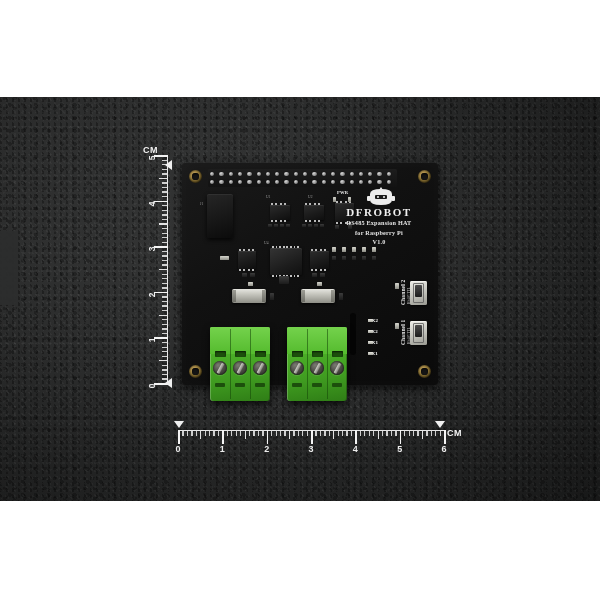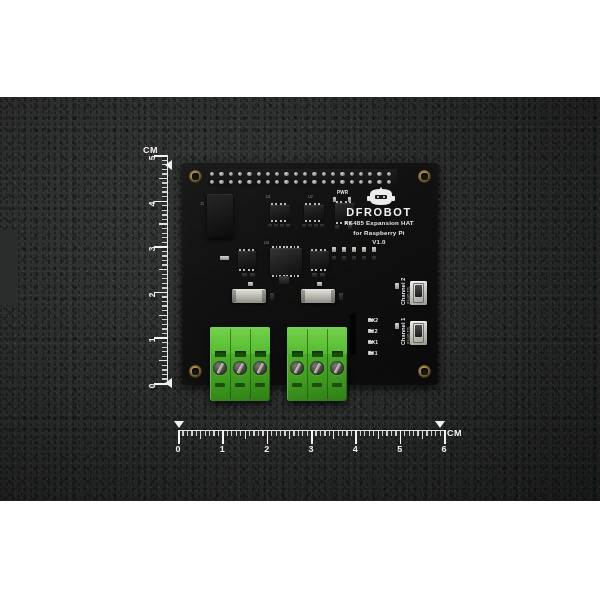--- a/index.html
+++ b/index.html
@@ -150,20 +150,21 @@
   
   #pcb {
     position: absolute;
     left: 182px;
     top: 163px;
     width: 256px;
     height: 222px;
     background: linear-gradient(150deg, #1a1a1a 0%, #111111 40%, #0a0a0a 100%);
     border-radius: 3px;
     box-shadow: 0 3px 10px rgba(0,0,0,0.7), inset 0 0 18px rgba(255,255,255,0.025);
+    font-family: Liberation Serif, serif;
   }
   #notch-fill {
     position: absolute;
     left: 0px;
     top: 231px;
     width: 18px;
     height: 74px;
     background: #2c2d2d;
     opacity: .95;
   }

